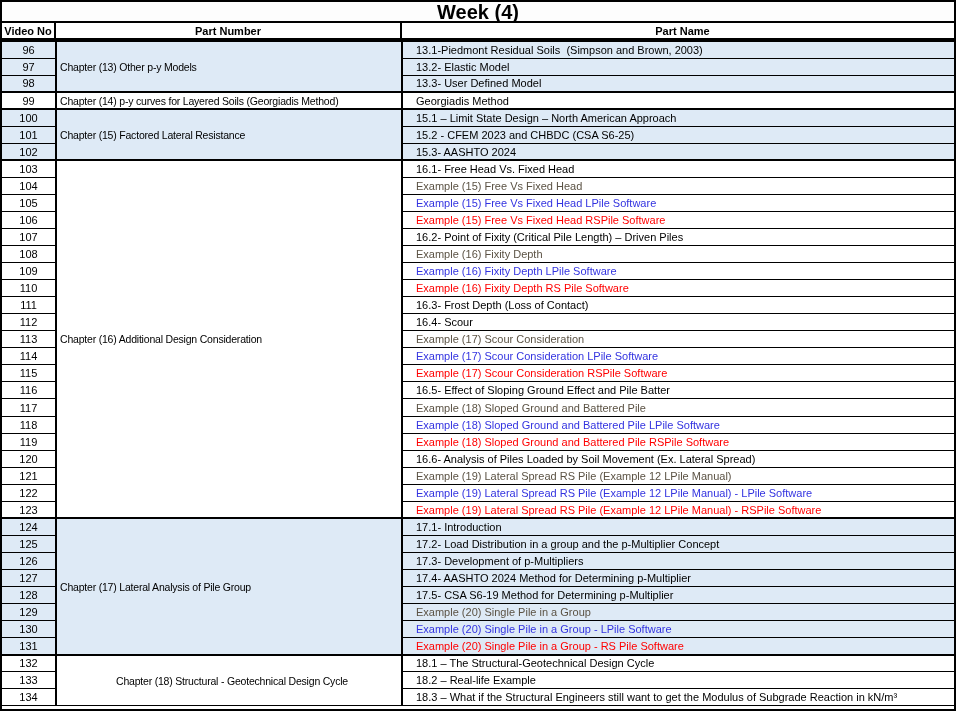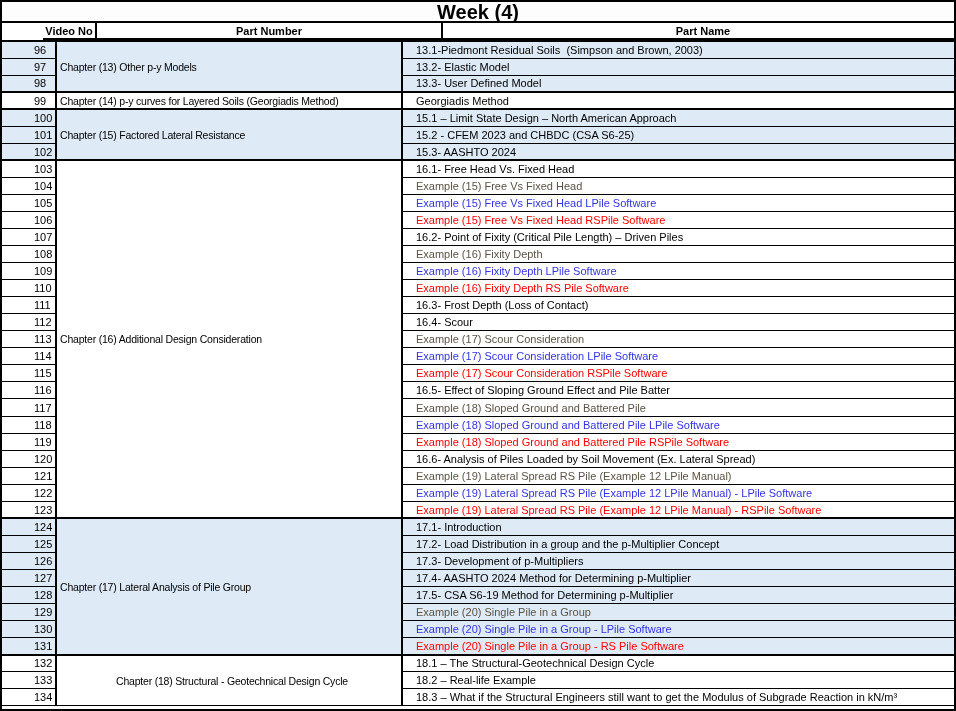--- a/index.html
+++ b/index.html
@@ -24,21 +24,20 @@
     border-bottom: 2.5px solid #000;
     background: #fdfdfd;
   }
   .header-row {
     display: grid;
     grid-template-columns: 54px 346px 1fr;
     height: 17px;
     border-bottom: 2.5px solid #000;
     font-weight: bold;
     font-size: 11px;
-    margin-left: 41px;
   }
   .header-row .hcell {
     text-align: center;
     line-height: 16px;
     border-right: 2px solid #000;
     overflow: hidden;
     white-space: nowrap;
   }
   .header-row .hcell:last-child { border-right: none; padding-left: 9px; }
   table {
@@ -50,23 +49,23 @@
   col.c-chap { width: 346px; }
   td {
     height: 17.05px;
     font-size: 11px;
     overflow: hidden;
     border: 1px solid #000;
   }
   tr.group-start td { border-top: 2.5px solid #000; }
   tr.shaded td { background: var(--row-blue, #DEEAF6); }
   td.video-no {
+    text-align: center;
     border-right: 2px solid #000;
     border-left: none;
-    padding-left: 32px;
   }
   td.chapter-cell {
     font-weight: normal;
     font-size: 10.5px;
     letter-spacing: -0.2px;
     padding-left: 3px;
     vertical-align: middle;
     white-space: pre;
     border-right: 2px solid #000;
   }

